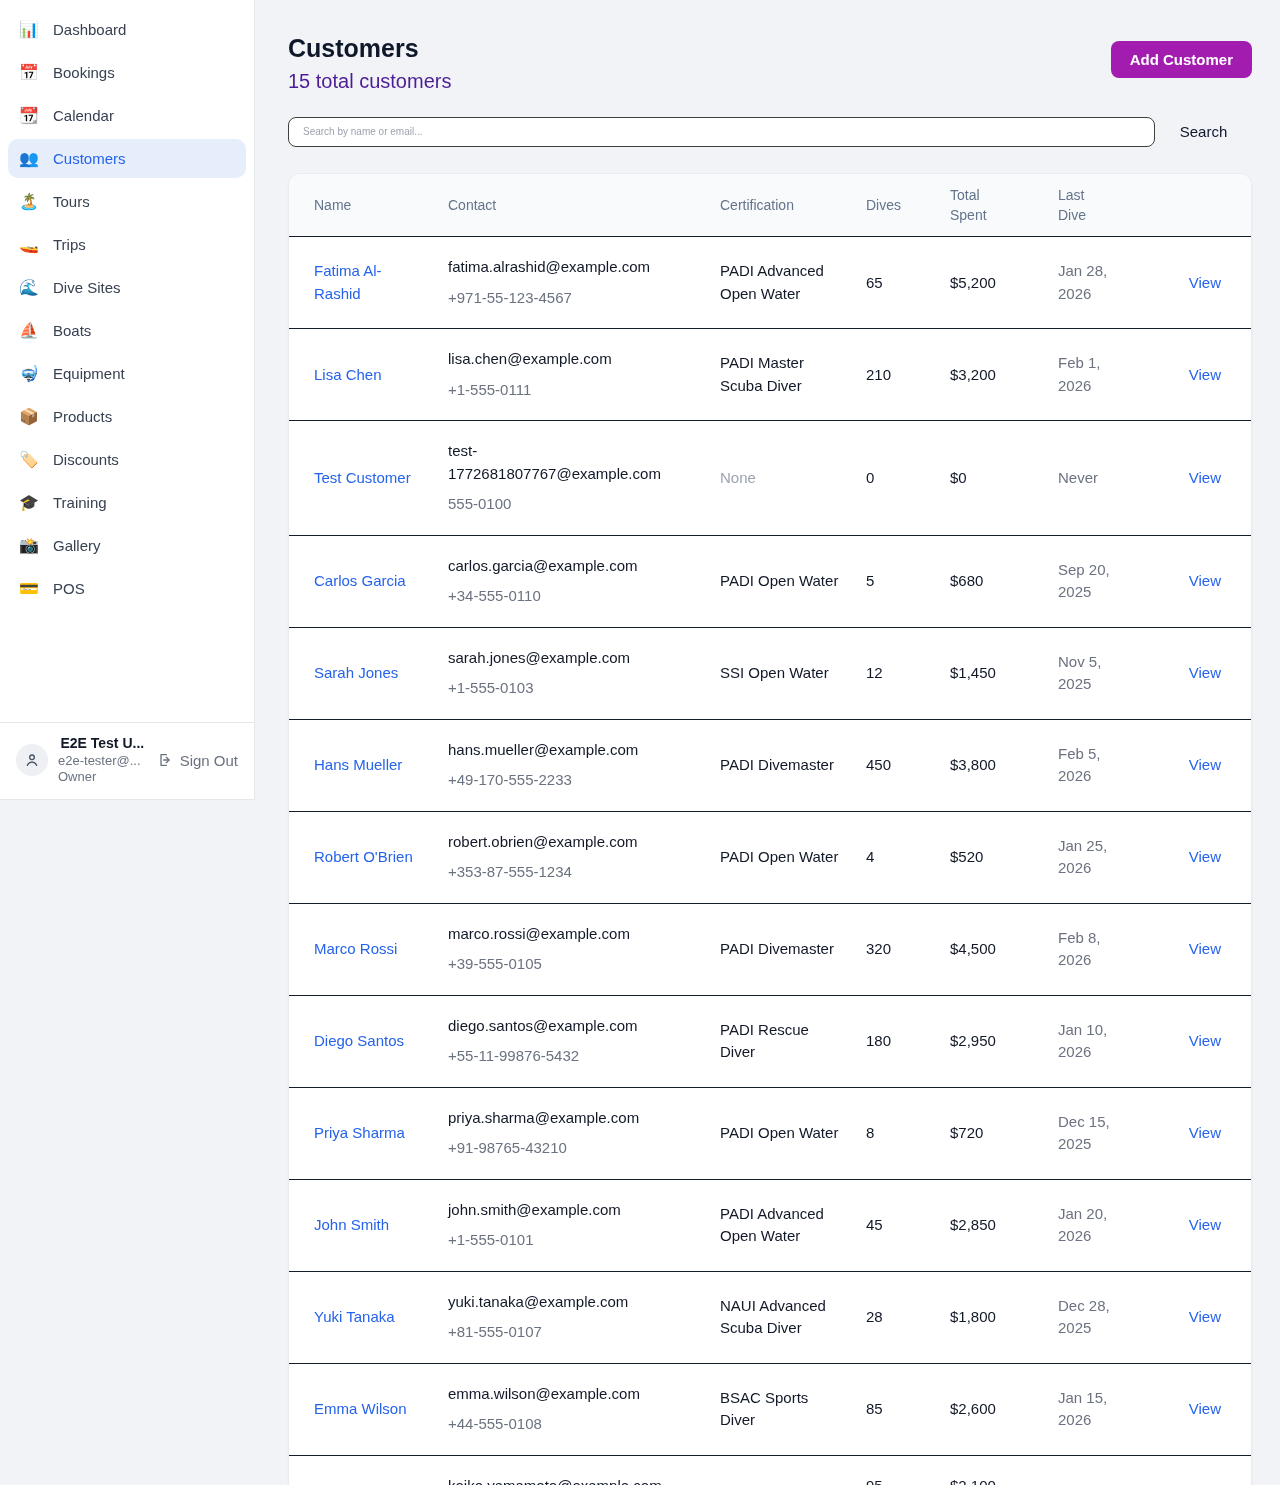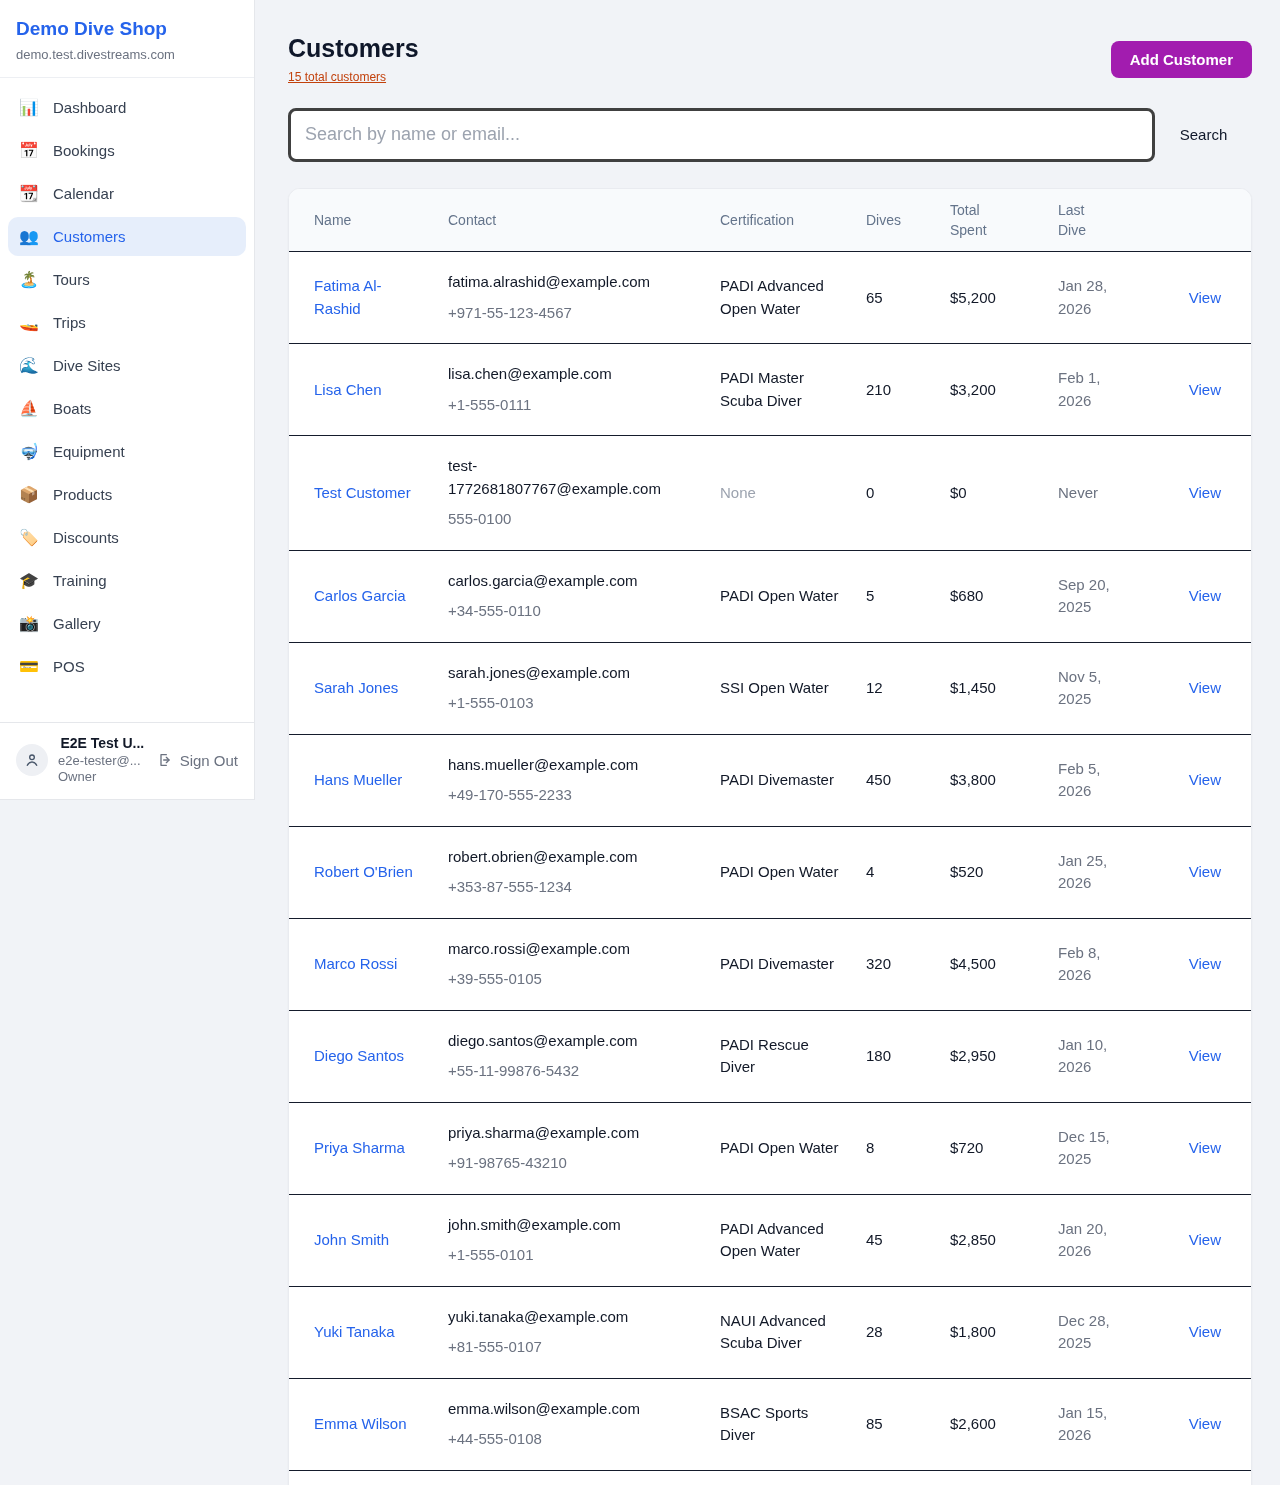--- a/index.html
+++ b/index.html
@@ -47,32 +47,32 @@
   .user-email, .user-role { font-size: 13px; color: #6b7280; white-space: nowrap; }
   .signout {
     display: flex; gap: 7px;
     background: none; border: none; cursor: pointer;
     color: #6b7280; font-size: 15px; font-family: inherit; flex: none;
   }
   
   .main { margin-left: 255px; padding: 34px 28px 30px 33px; }
   .header-row { display: flex; justify-content: space-between; align-items: flex-start; }
   .page-title { font-size: 25px; font-weight: bold; color: #0f172a; line-height: 1.15; }
-  .page-subtitle { font-size: 12px; color: #c2410c; margin-top: 7px; text-decoration: underline; }
+  .page-subtitle { font-size: 20px; color: #4c1d95; margin-top: 7px; }
   .btn-primary {
     background: #a21caf; color: #ffffff;
     border: none; border-radius: 8px; cursor: pointer;
     font-family: inherit; font-size: 15px; font-weight: bold;
     padding: 0 19px; height: 37px; margin-top: 7px;
   }
   .search-row { display: flex; align-items: center; margin-top: 24px; }
   .search-input {
-    flex: 1; height: 54px;
-    border: 3px solid #404040; border-radius: 8px;
-    padding: 0 14px; font-family: inherit; font-size: 18px; color: #111827;
+    flex: 1; height: 30px;
+    border: 1px solid #404040; border-radius: 8px;
+    padding: 0 14px; font-family: inherit; font-size: 10px; color: #111827;
     background: #ffffff; outline: none;
   }
   .search-input::placeholder { color: #9ca3af; }
   .search-btn {
     background: none; border: none; cursor: pointer;
     font-family: inherit; font-size: 15px; color: #0f172a;
     width: 97px; text-align: center; flex: none;
   }
   
   .card {
@@ -109,24 +109,20 @@
   .muted { color: #9ca3af; }
   .cell-dives, .cell-spent { color: #111827; }
   .date { color: #6b7280; }
   .cell-view { text-align: right; padding-right: 30px; }
   .view-link { color: #2563eb; text-decoration: none; cursor: pointer; }
 </style>
 </head>
 <body>
 
 <aside class="sidebar">
-  <div class="brand">
-    <div class="brand-name">Demo Dive Shop</div>
-    <div class="brand-domain">demo.test.divestreams.com</div>
-  </div>
   <nav class="nav">
 
       <div class="nav-item">
         <span class="nav-icon">📊</span>
         <span class="nav-label">Dashboard</span>
       </div>
 
       <div class="nav-item">
         <span class="nav-icon">📅</span>
         <span class="nav-label">Bookings</span>

